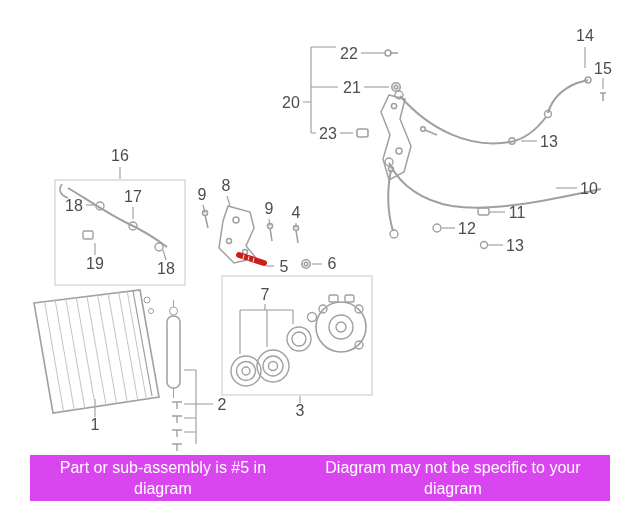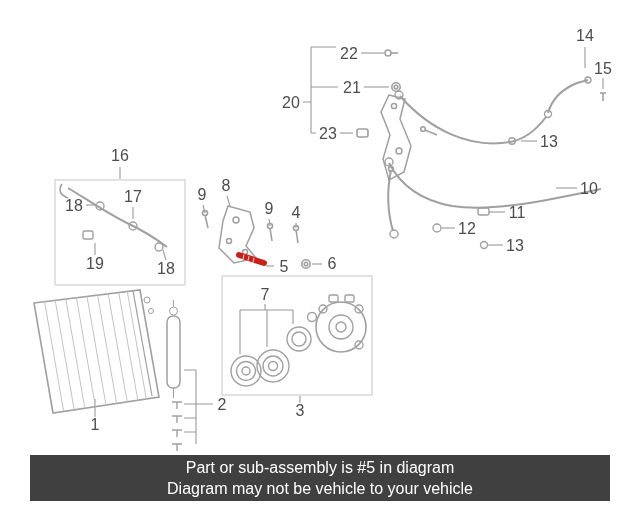--- a/index.html
+++ b/index.html
@@ -8,22 +8,22 @@
     font-family:"Liberation Sans", sans-serif;
   }
   svg{position:absolute;left:0;top:0;}
   svg text{
     font-family:"Liberation Sans", sans-serif;
     font-size:16px;
     fill:#4d4d4d;
   }
   .banner{
     position:absolute;left:30px;top:455px;width:580px;height:46px;
-    background:#404040;color:#ffffff;
-    display:flex;flex-direction:column;align-items:center;justify-content:center;
+    background:#d946ef;color:#ffffff;
+    display:flex;flex-direction:row;align-items:center;justify-content:center;
     font-size:16px;line-height:1.32;text-align:center;
   }
 </style>
 </head>
 <body>
 
 <div class="stage">
 
   <svg width="640" height="512" viewBox="0 0 640 512">
 
@@ -193,16 +193,16 @@
       <text x="332" y="269">6</text>
       <text x="265" y="300">7</text>
       <text x="222" y="410">2</text>
       <text x="300" y="416">3</text>
       <text x="95" y="430">1</text>
     </g>
   </svg>
 
   <div class="banner">
     <div>Part or sub-assembly is #5 in diagram</div>
-    <div>Diagram may not be vehicle to your vehicle</div>
+    <div>Diagram may not be specific to your diagram</div>
   </div>
 
 </div>
 
 </body></html>

